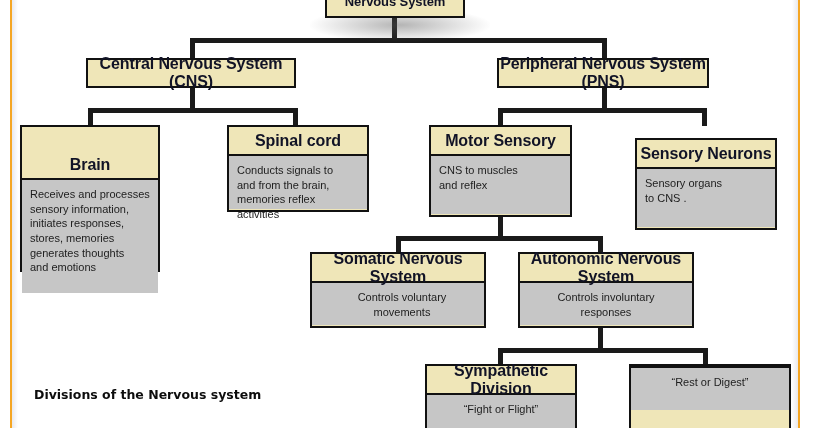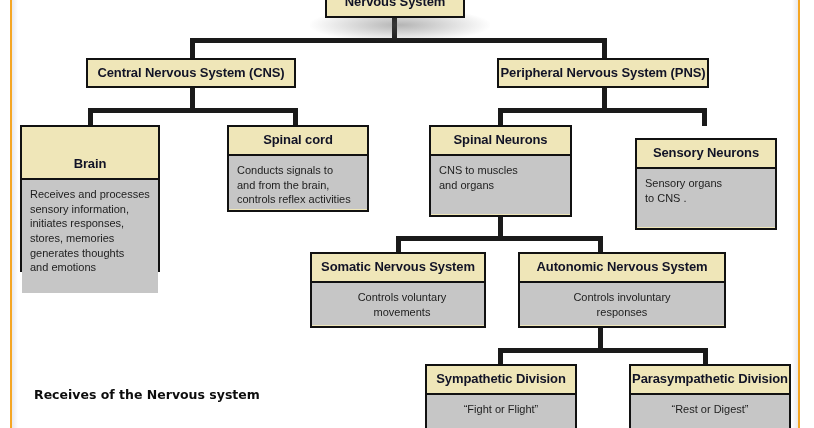--- a/index.html
+++ b/index.html
@@ -41,21 +41,21 @@
     position:absolute;
     box-sizing:border-box;
     border:2.5px solid #111111;
     background:#efe6b8;
   }
   .node .title{
     box-sizing:border-box;
     background:#efe6b8;
     color:#111326;
     font-weight:bold;
-    font-size:13px;
+    font-size:16px;
     text-align:center;
     letter-spacing:-0.1px;
     display:flex;align-items:center;justify-content:center;
     line-height:1.1;
   }
   .node .body{
     box-sizing:border-box;
     background:#c6c6c6;
     border-top:2.5px solid #111111;
     color:#1d1d1d;
@@ -148,55 +148,54 @@
 initiates responses,
 stores, memories
 generates thoughts
 and emotions</div>
   </div>
 
   <div class="node body-left" style="left:227px;top:125px;width:142px;height:87px;">
     <div class="title" style="height:27px;border-radius:12px;">Spinal cord</div>
     <div class="body" style="height:55px;">Conducts signals to
 and from the brain,
-controls reflex activities</div>
+memories reflex activities</div>
   </div>
 
   <div class="node body-left" style="left:429px;top:125px;width:143px;height:92px;">
-    <div class="title" style="height:27px;">Spinal Neurons</div>
+    <div class="title" style="height:27px;">Motor Sensory</div>
     <div class="body" style="height:60px;">CNS to muscles
-and organs</div>
+and reflex</div>
   </div>
 
   <div class="node body-left" style="left:635px;top:138px;width:142px;height:92px;">
     <div class="title" style="height:27px;">Sensory Neurons</div>
     <div class="body" style="height:60px;">Sensory organs
 to CNS  .</div>
   </div>
 
   <div class="node body-center" style="left:310px;top:252px;width:176px;height:76px;">
     <div class="title" style="height:27px;">Somatic Nervous System</div>
     <div class="body" style="height:44px;padding-left:16px;">Controls voluntary
 movements</div>
   </div>
 
-  <div class="node body-center" style="left:518px;top:252px;width:208px;height:76px;">
+  <div class="node body-center" style="left:518px;top:252px;width:176px;height:76px;">
     <div class="title" style="height:27px;">Autonomic Nervous System</div>
     <div class="body" style="height:44px;">Controls involuntary
 responses</div>
   </div>
 
   <div class="node body-center" style="left:425px;top:364px;width:152px;height:76px;">
     <div class="title" style="height:27px;">Sympathetic Division</div>
     <div class="body" style="height:44px;">“Fight or Flight”</div>
   </div>
 
   <div class="node body-center" style="left:629px;top:364px;width:162px;height:76px;">
-    <div class="title" style="height:27px;">Parasympathetic Division</div>
     <div class="body" style="height:44px;">“Rest or Digest”</div>
   </div>
 
   <div id="caption">
-    <div>Receives of the Nervous  system</div>
+    <div>Divisions of the Nervous  system</div>
     <div>http://pharmacologyview.blogspot.com</div>
   </div>
 
 </div>
 
 </body></html>

